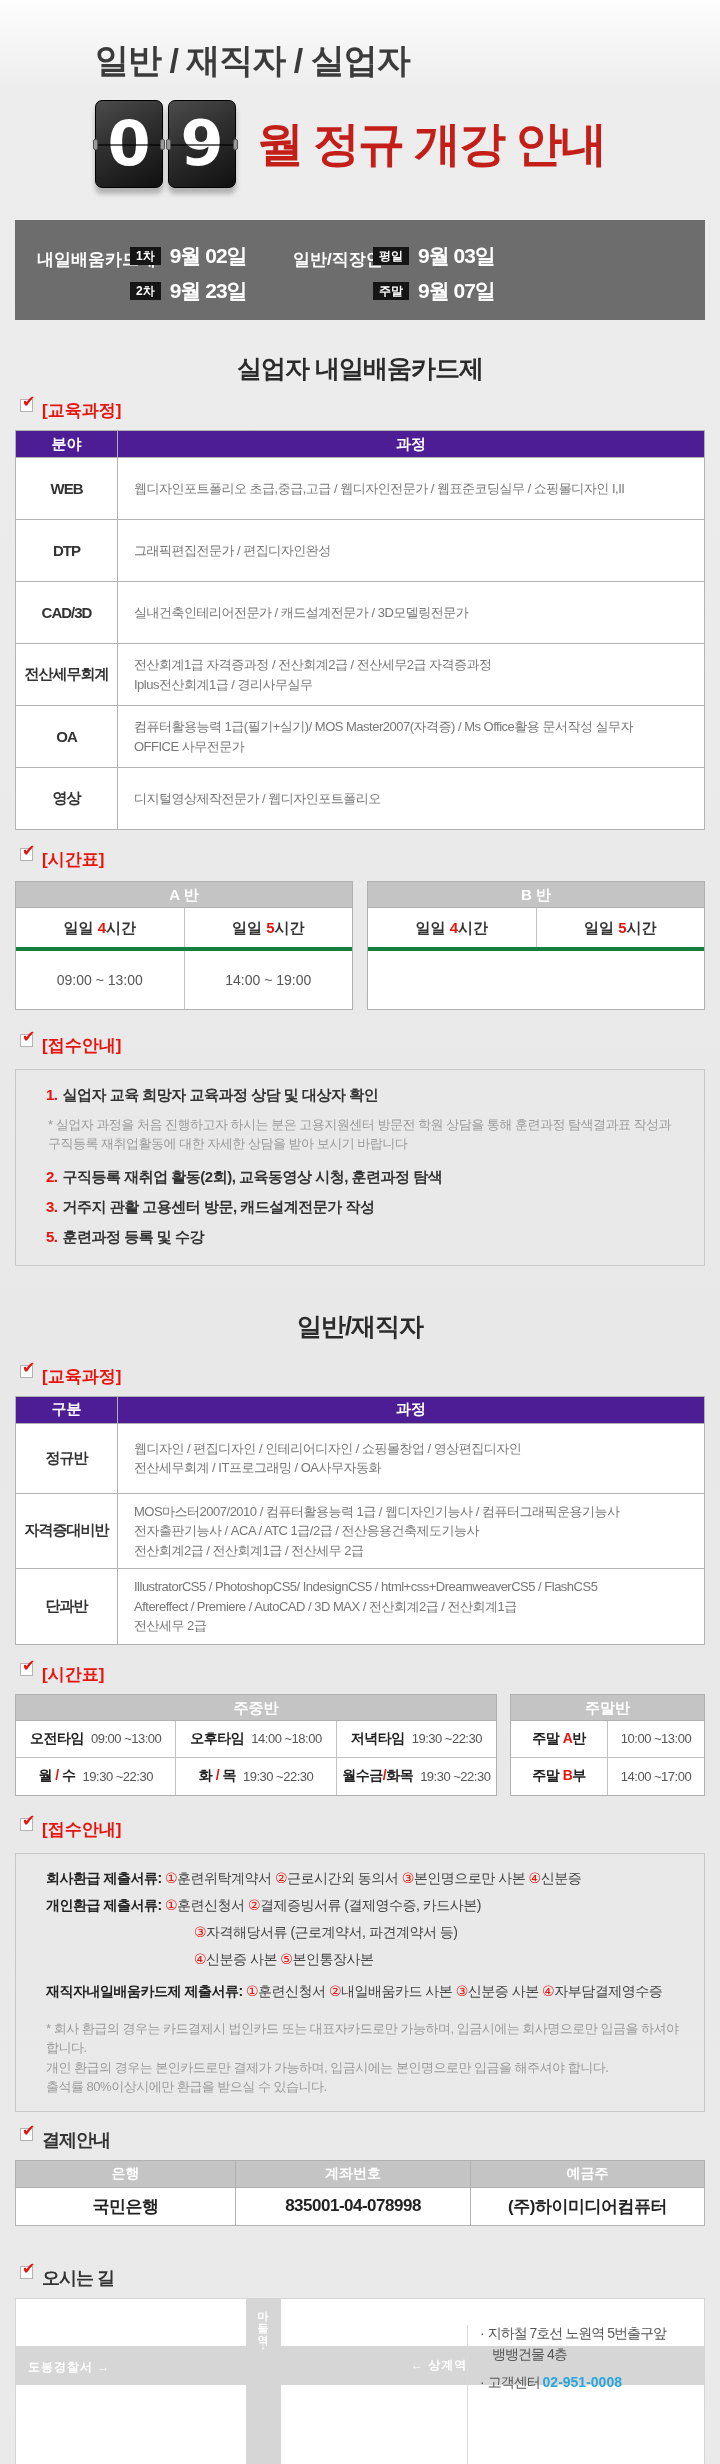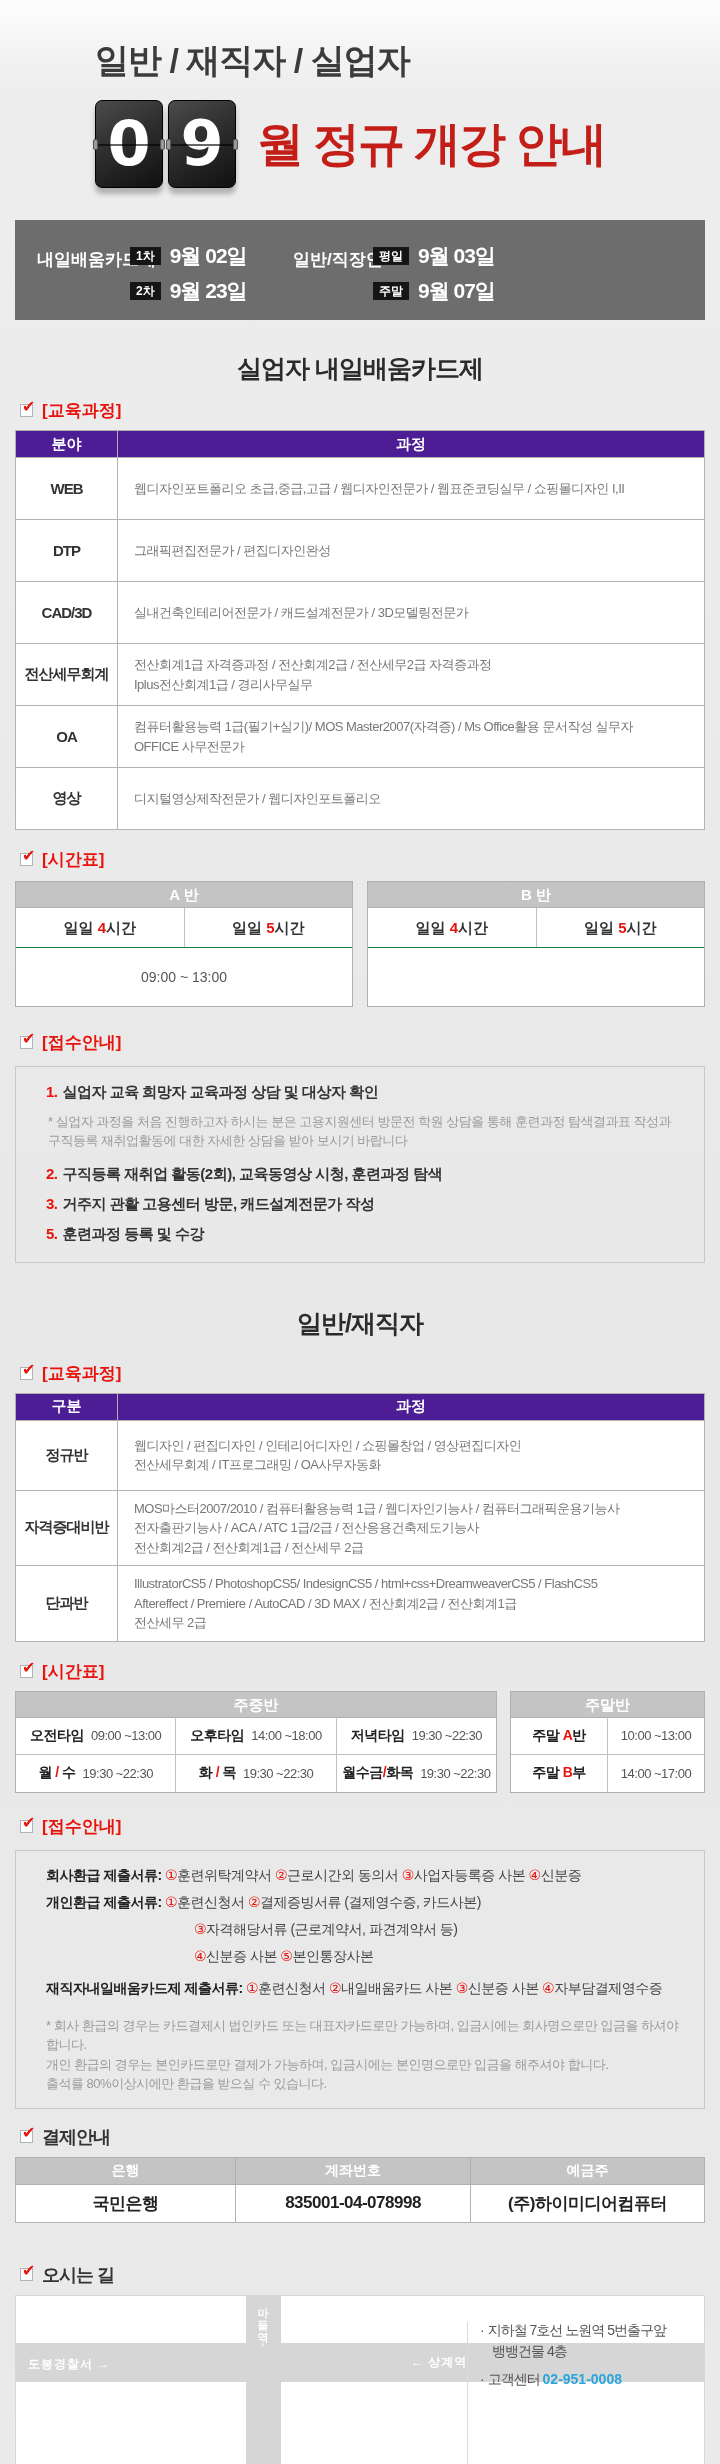--- a/index.html
+++ b/index.html
@@ -35,21 +35,21 @@
   
   .sched-bar{position:relative;margin:32px 15px 0;height:100px;background:#6e6d6d;color:#fff;}
   .sb-label{position:absolute;font-size:17px;font-weight:bold;}
   .sb-rows{position:absolute;display:flex;flex-direction:column;gap:7px;}
   .sb-row{display:flex;align-items:center;}
   .chip{background:#151515;color:#fff;font-size:12px;font-weight:bold;padding:3px 6px;line-height:1;}
   .sb-date{font-size:21px;font-weight:bold;margin-left:9px;letter-spacing:-1px;}
 
   
   .sec-title{text-align:center;font-size:25px;font-weight:bold;color:#2b2b2b;letter-spacing:-1px;}
-  .hd{margin-left:20px;display:flex;align-items:center;}
+  .hd{margin-left:20px;display:flex;align-items:flex-start;}
   .chk{position:relative;display:inline-block;width:13px;height:13px;border:1px solid #b3b3b3;
     background:#fff;margin-right:9px;flex:none;}
   .chk::after{content:"\2714";position:absolute;left:1px;top:-8px;font-size:16px;color:#e8130c;}
   .hd-red{color:#e8130c;font-size:17px;font-weight:bold;}
   .hd-blk{color:#333;font-size:18px;font-weight:bold;letter-spacing:-1px;}
 
   
   table.course{width:690px;margin:8px 15px 0;border-collapse:collapse;border:1px solid #a6a6a6;background:#fff;}
   table.course th{background:#4c1d95;color:#fff;font-size:15px;font-weight:bold;height:27px;border:1px solid #b0b0b0;}
   table.course td{border:1px solid #b3b3b3;}
@@ -57,21 +57,21 @@
   td.crs{padding:8px 16px;font-size:13px;color:#777;line-height:1.5;white-space:pre-line;height:62px;letter-spacing:-0.5px;}
 
   
   .tt-wrap{display:flex;gap:14px;margin:10px 15px 0;}
   .tt{border:1px solid #b0b0b0;background:#fff;width:338px;}
   .tt-head{background:#c4c4c4;color:#fff;text-align:center;font-size:15px;font-weight:bold;
     height:26px;line-height:26px;border-bottom:1px solid #b0b0b0;}
   .tt-grid2{display:flex;}
   .tt-grid2 .cell{flex:1;text-align:center;border-right:1px solid #c2c2c2;}
   .tt-grid2 .cell:last-child{border-right:none;}
-  .tt-sub{border-bottom:1px solid #15803d;}
+  .tt-sub{border-bottom:4px solid #15803d;}
   .tt-sub .cell{height:39px;line-height:39px;font-size:15px;font-weight:bold;color:#333;}
   .tt-time .cell{height:58px;line-height:58px;font-size:14px;color:#555;}
 
   
   .apply-box{margin:12px 15px 0;border:1px solid #c8c8c8;padding:16px 18px 14px 30px;}
   .ap-item{font-size:15px;font-weight:bold;color:#333;margin-bottom:11px;letter-spacing:-0.5px;}
   .ap-num{color:#e8130c;margin-right:5px;}
   .ap-note{font-size:13px;color:#9a9a9a;line-height:1.45;margin:2px 0 14px 2px;letter-spacing:-0.5px;}
 
   
@@ -213,20 +213,21 @@
 
   <div class="tt-wrap">
     <div class="tt">
       <div class="tt-head">A 반</div>
       <div class="tt-grid2 tt-sub">
         <div class="cell"><span>일일 </span><span class="seg-r">4</span><span>시간</span></div>
         <div class="cell"><span>일일 </span><span class="seg-r">5</span><span>시간</span></div>
       </div>
       <div class="tt-grid2 tt-time">
         <div class="cell">09:00 ~ 13:00</div>
+        <div class="cell">14:00 ~ 19:00</div>
       </div>
     </div>
     <div class="tt">
       <div class="tt-head">B 반</div>
       <div class="tt-grid2 tt-sub">
         <div class="cell"><span>일일 </span><span class="seg-r">4</span><span>시간</span></div>
         <div class="cell"><span>일일 </span><span class="seg-r">5</span><span>시간</span></div>
       </div>
     </div>
   </div>
@@ -336,21 +337,21 @@
       </div>
     </div>
   </div>
 
   <div class="hd mt22">
     <span class="chk"></span>
     <span class="hd-red">[접수안내]</span>
   </div>
 
   <div class="apply-box">
-    <div class="ap2-line"><span class="seg-b">회사환급 제출서류: </span><span class="seg-r">①</span><span>훈련위탁계약서 </span><span class="seg-r">②</span><span>근로시간외 동의서 </span><span class="seg-r">③</span><span>사업자등록증 사본 </span><span class="seg-r">④</span><span>신분증</span></div>
+    <div class="ap2-line"><span class="seg-b">회사환급 제출서류: </span><span class="seg-r">①</span><span>훈련위탁계약서 </span><span class="seg-r">②</span><span>근로시간외 동의서 </span><span class="seg-r">③</span><span>본인명으로만 사본 </span><span class="seg-r">④</span><span>신분증</span></div>
     <div class="ap2-line"><span class="seg-b">개인환급 제출서류: </span><span class="seg-r">①</span><span>훈련신청서 </span><span class="seg-r">②</span><span>결제증빙서류 (결제영수증, 카드사본)</span></div>
     <div class="ap2-line ap2-ind"><span class="seg-r">③</span><span>자격해당서류 (근로계약서, 파견계약서 등)</span></div>
     <div class="ap2-line ap2-ind"><span class="seg-r">④</span><span>신분증 사본 </span><span class="seg-r">⑤</span><span>본인통장사본</span></div>
     <div class="ap2-line" style="margin-top:14px"><span class="seg-b">재직자내일배움카드제 제출서류: </span><span class="seg-r">①</span><span>훈련신청서 </span><span class="seg-r">②</span><span>내일배움카드 사본 </span><span class="seg-r">③</span><span>신분증 사본 </span><span class="seg-r">④</span><span>자부담결제영수증</span></div>
     <div class="ap2-note" style="white-space:pre-line">* 회사 환급의 경우는 카드결제시 법인카드 또는 대표자카드로만 가능하며, 입금시에는 회사명으로만 입금을 하셔야 합니다.
 개인 환급의 경우는 본인카드로만 결제가 가능하며, 입금시에는 본인명으로만 입금을 해주셔야 합니다.
 출석률 80%이상시에만 환급을 받으실 수 있습니다.</div>
   </div>
 
   

